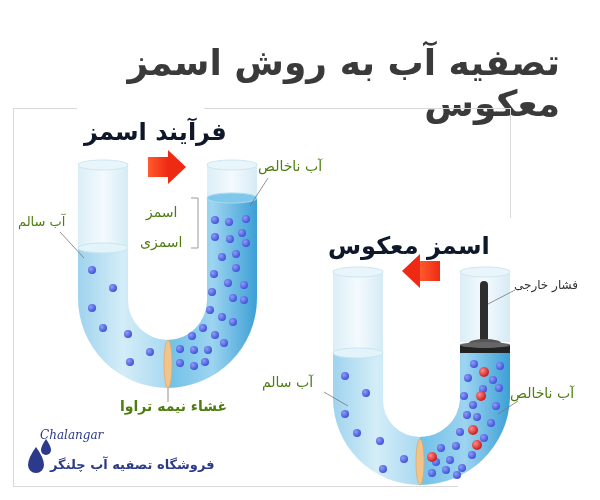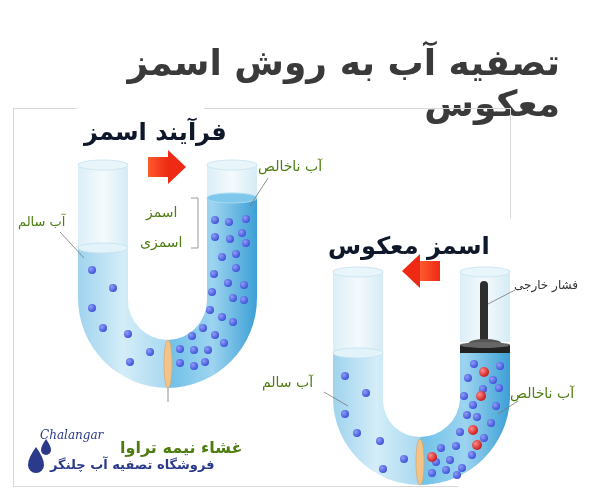--- a/index.html
+++ b/index.html
@@ -200,21 +200,21 @@
     <path d="M36 447 Q44 458 44 465 A8 8 0 0 1 28 465 Q28 458 36 447 Z"></path>
     <path d="M46 439 Q51 446 51 450 A5 5 0 0 1 41 450 Q41 446 46 439 Z"></path>
   </g>
 </svg>
 
 <div class="abs h2" style="left:84px; top:118px; font-size:24px;">فرآیند اسمز</div>
 <div class="abs lbl" style="left:18px; top:214px; font-size:13px;">آب سالم</div>
 <div class="abs lbl" style="left:258px; top:158px;">آب ناخالص</div>
 <div class="abs lbl" style="left:146px; top:204px;">اسمز</div>
 <div class="abs lbl" style="left:140px; top:234px;">اسمزی</div>
-<div class="abs lbl" style="left:120px; top:398px; font-weight:bold; font-size:16px;margin-top:40px;">غشاء نیمه تراوا</div>
+<div class="abs lbl" style="left:120px; top:398px; font-weight:bold; font-size:14px;">غشاء نیمه تراوا</div>
 
 <div class="abs h2" style="left:328px; top:208px; font-size:24px;margin-top:24px;">اسمز معکوس</div>
 <div class="abs lbl-sm" style="left:514px; top:278px;">فشار خارجی</div>
 <div class="abs lbl" style="left:262px; top:374px;">آب سالم</div>
 <div class="abs lbl" style="left:510px; top:385px;">آب ناخالص</div>
 
 <div class="abs brand">Chalangar</div>
 <div class="abs brand-sub">فروشگاه تصفیه آب چلنگر</div>
 
 </body></html>

